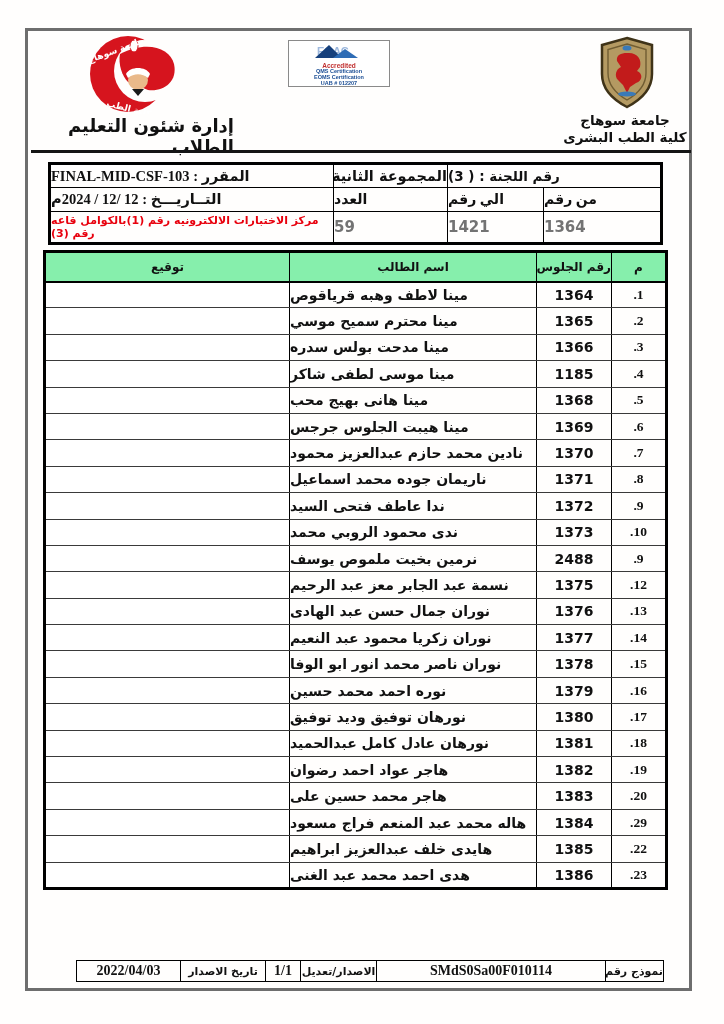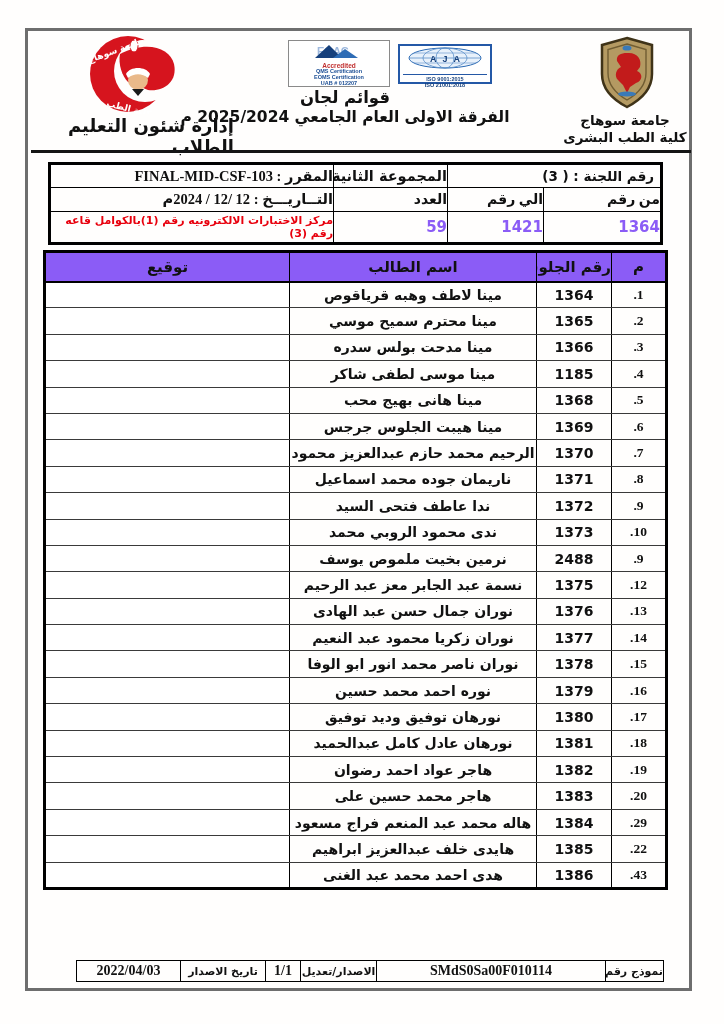--- a/index.html
+++ b/index.html
@@ -27,38 +27,38 @@
   .shield{position:absolute;left:594px;top:36px;width:66px;height:74px}
   .univ-text{position:absolute;left:556px;top:112px;width:138px;text-align:center;direction:rtl;
              font-weight:bold;font-size:13.5px;line-height:17px;font-family:"DejaVu Sans",sans-serif}
   .black-rule{position:absolute;left:31px;top:150px;width:660px;height:3px;background:#151515}
 
   
   table{border-collapse:collapse;table-layout:fixed}
   td,th{vertical-align:middle;overflow:hidden;white-space:nowrap}
 
   .info-table{position:absolute;left:48px;top:162px;width:612px;direction:rtl;border:3px solid #000}
-  .info-table td{border:1px solid #000;text-align:right;font-weight:bold;font-size:14px}
+  .info-table td{border:1px solid #000;text-align:left;font-weight:bold;font-size:14px}
   .cell-lajna{text-align:right;padding-right:6px;font-family:"DejaVu Sans",sans-serif;font-size:13.5px !important}
   .cell-group{font-family:"DejaVu Sans",sans-serif;font-size:14.5px !important}
   .cell-course,.cell-date{font-size:14.5px !important}
   .cell-course .code{font-family:"Liberation Serif",serif;font-weight:bold}
   .row-labels td{height:24px}
   .row-values td{height:32px}
-  .red-num{color:#8b5cf6;font-family:"DejaVu Sans",sans-serif;font-size:15px !important}
+  .red-num{color:#737373;font-family:"DejaVu Sans",sans-serif;font-size:15px !important}
   .red-loc{color:#e8000d;font-family:"DejaVu Sans",sans-serif;font-size:11px !important;white-space:normal}
 
   .student-table{position:absolute;left:43px;top:250px;width:622px;direction:rtl;border:3px solid #000;
                  font-family:"DejaVu Sans",sans-serif}
-  .student-table th{background:#8b5cf6;border:1px solid #000;border-bottom:2.5px solid #000;
-                    font-size:15px;font-weight:bold;height:30px}
+  .student-table th{background:#86efac;border:1px solid #000;border-bottom:2.5px solid #000;
+                    font-size:12px;font-weight:bold;height:30px}
   .student-table td{border:1px solid #3a3a3a;border-right:1px solid #000;border-left:1px solid #000;height:26.4px}
   .c-serial{text-align:center;font-family:"Liberation Serif",serif;font-weight:bold;font-size:13.5px}
   .c-seat{text-align:center;font-weight:bold;font-size:14px}
-  .c-name{text-align:center;font-weight:bold;font-size:14px}
+  .c-name{text-align:left;font-weight:bold;font-size:14px}
   .c-sign{background:#fff}
 
   .footer-table{position:absolute;left:76px;top:960px;width:587px;direction:rtl;border:1px solid #000;
                 font-size:11px;font-weight:bold}
   .footer-table td{border:1px solid #000;text-align:center;height:21px;font-family:"DejaVu Sans",sans-serif}
   .footer-table .latin{font-family:"Liberation Serif",serif;font-size:14px}
 </style>
 </head>
 <body>
 
@@ -82,37 +82,22 @@
     <svg width="60" height="17" viewBox="0 0 60 17">
       <text x="8" y="13" font-size="11" font-weight="bold" fill="#9db8dd" font-family="Liberation Sans">EGAC</text>
       <polygon points="6,16 20,3 33,16" fill="#16407c"></polygon>
       <polygon points="24,16 36,7 49,16" fill="#2e6cb5"></polygon>
     </svg>
     <div class="egac-accredited">Accredited</div>
     <div class="egac-small">QMS Certification</div>
     <div class="egac-small">EOMS Certification</div>
     <div class="egac-small">UAB # 012207</div>
   </div>
-  <div class="aja-box">
-    <svg width="86" height="22" viewBox="0 0 86 22">
-      <ellipse cx="43" cy="11" rx="36" ry="10" fill="#e8f1fb" stroke="#2e6cb5" stroke-width="1"></ellipse>
-      <ellipse cx="43" cy="11" rx="22" ry="10" fill="none" stroke="#5b8fc9" stroke-width="0.8"></ellipse>
-      <ellipse cx="43" cy="11" rx="9" ry="10" fill="none" stroke="#5b8fc9" stroke-width="0.8"></ellipse>
-      <line x1="7" y1="11" x2="79" y2="11" stroke="#5b8fc9" stroke-width="0.8"></line>
-      <line x1="12" y1="6" x2="74" y2="6" stroke="#5b8fc9" stroke-width="0.6"></line>
-      <line x1="12" y1="16" x2="74" y2="16" stroke="#5b8fc9" stroke-width="0.6"></line>
-      <text x="28" y="15" font-size="9" font-weight="bold" fill="#16407c" letter-spacing="6" font-family="Liberation Sans">AJA</text>
-    </svg>
-    <div class="aja-small">ISO 9001:2015</div>
-    <div class="aja-small" style="border-top:none;margin-top:0;padding-top:0">ISO 21001:2018</div>
-  </div>
 
   <div class="title-block">
-    <div class="title-main">قوائم لجان</div>
-    <div class="title-sub">الفرقة الاولى العام الجامعي 2025/2024 م</div>
   </div>
 
   <svg class="shield" viewBox="0 0 66 74">
     <path d="M33,2 L58,9 L58,38 Q58,58 33,71 Q8,58 8,38 L8,9 Z" fill="#b49a62" stroke="#3f3318" stroke-width="2.5"></path>
     <path d="M33,8 L52,13.5 L52,37 Q52,53 33,64 Q14,53 14,37 L14,13.5 Z" fill="none" stroke="#705d32" stroke-width="1.4"></path>
     <ellipse cx="33" cy="12" rx="4.5" ry="2.6" fill="#3a7ab8"></ellipse>
     <path d="M33,17 C43,16 48,23 46,31 L43,35 C49,37 49,45 42,47 L36,51 L33,57 L29,49 L24,44 C20,40 22,33 27,31 L23,25 C22,19 27,17 33,17 Z" fill="#c21b1b"></path>
     <ellipse cx="33" cy="58" rx="9" ry="2.4" fill="#3a7ab8"></ellipse>
   </svg>
   <div class="univ-text">
@@ -207,21 +192,21 @@
     <tr>
       <td class="c-serial">6.</td>
       <td class="c-seat">1369</td>
       <td class="c-name">مينا هيبت الجلوس جرجس</td>
       <td class="c-sign"></td>
     </tr>
 
     <tr>
       <td class="c-serial">7.</td>
       <td class="c-seat">1370</td>
-      <td class="c-name">الرحيم محمد حازم عبدالعزيز محمود</td>
+      <td class="c-name">نادين محمد حازم عبدالعزيز محمود</td>
       <td class="c-sign"></td>
     </tr>
 
     <tr>
       <td class="c-serial">8.</td>
       <td class="c-seat">1371</td>
       <td class="c-name">ناريمان جوده محمد اسماعيل</td>
       <td class="c-sign"></td>
     </tr>
 
@@ -317,21 +302,21 @@
     </tr>
 
     <tr>
       <td class="c-serial">22.</td>
       <td class="c-seat">1385</td>
       <td class="c-name">هايدى خلف عبدالعزيز ابراهيم</td>
       <td class="c-sign"></td>
     </tr>
 
     <tr>
-      <td class="c-serial">43.</td>
+      <td class="c-serial">23.</td>
       <td class="c-seat">1386</td>
       <td class="c-name">هدى احمد محمد عبد الغنى</td>
       <td class="c-sign"></td>
     </tr>
   </tbody>
   </table>
 
   <table class="footer-table">
     <colgroup>
         <col style="width:58px">

